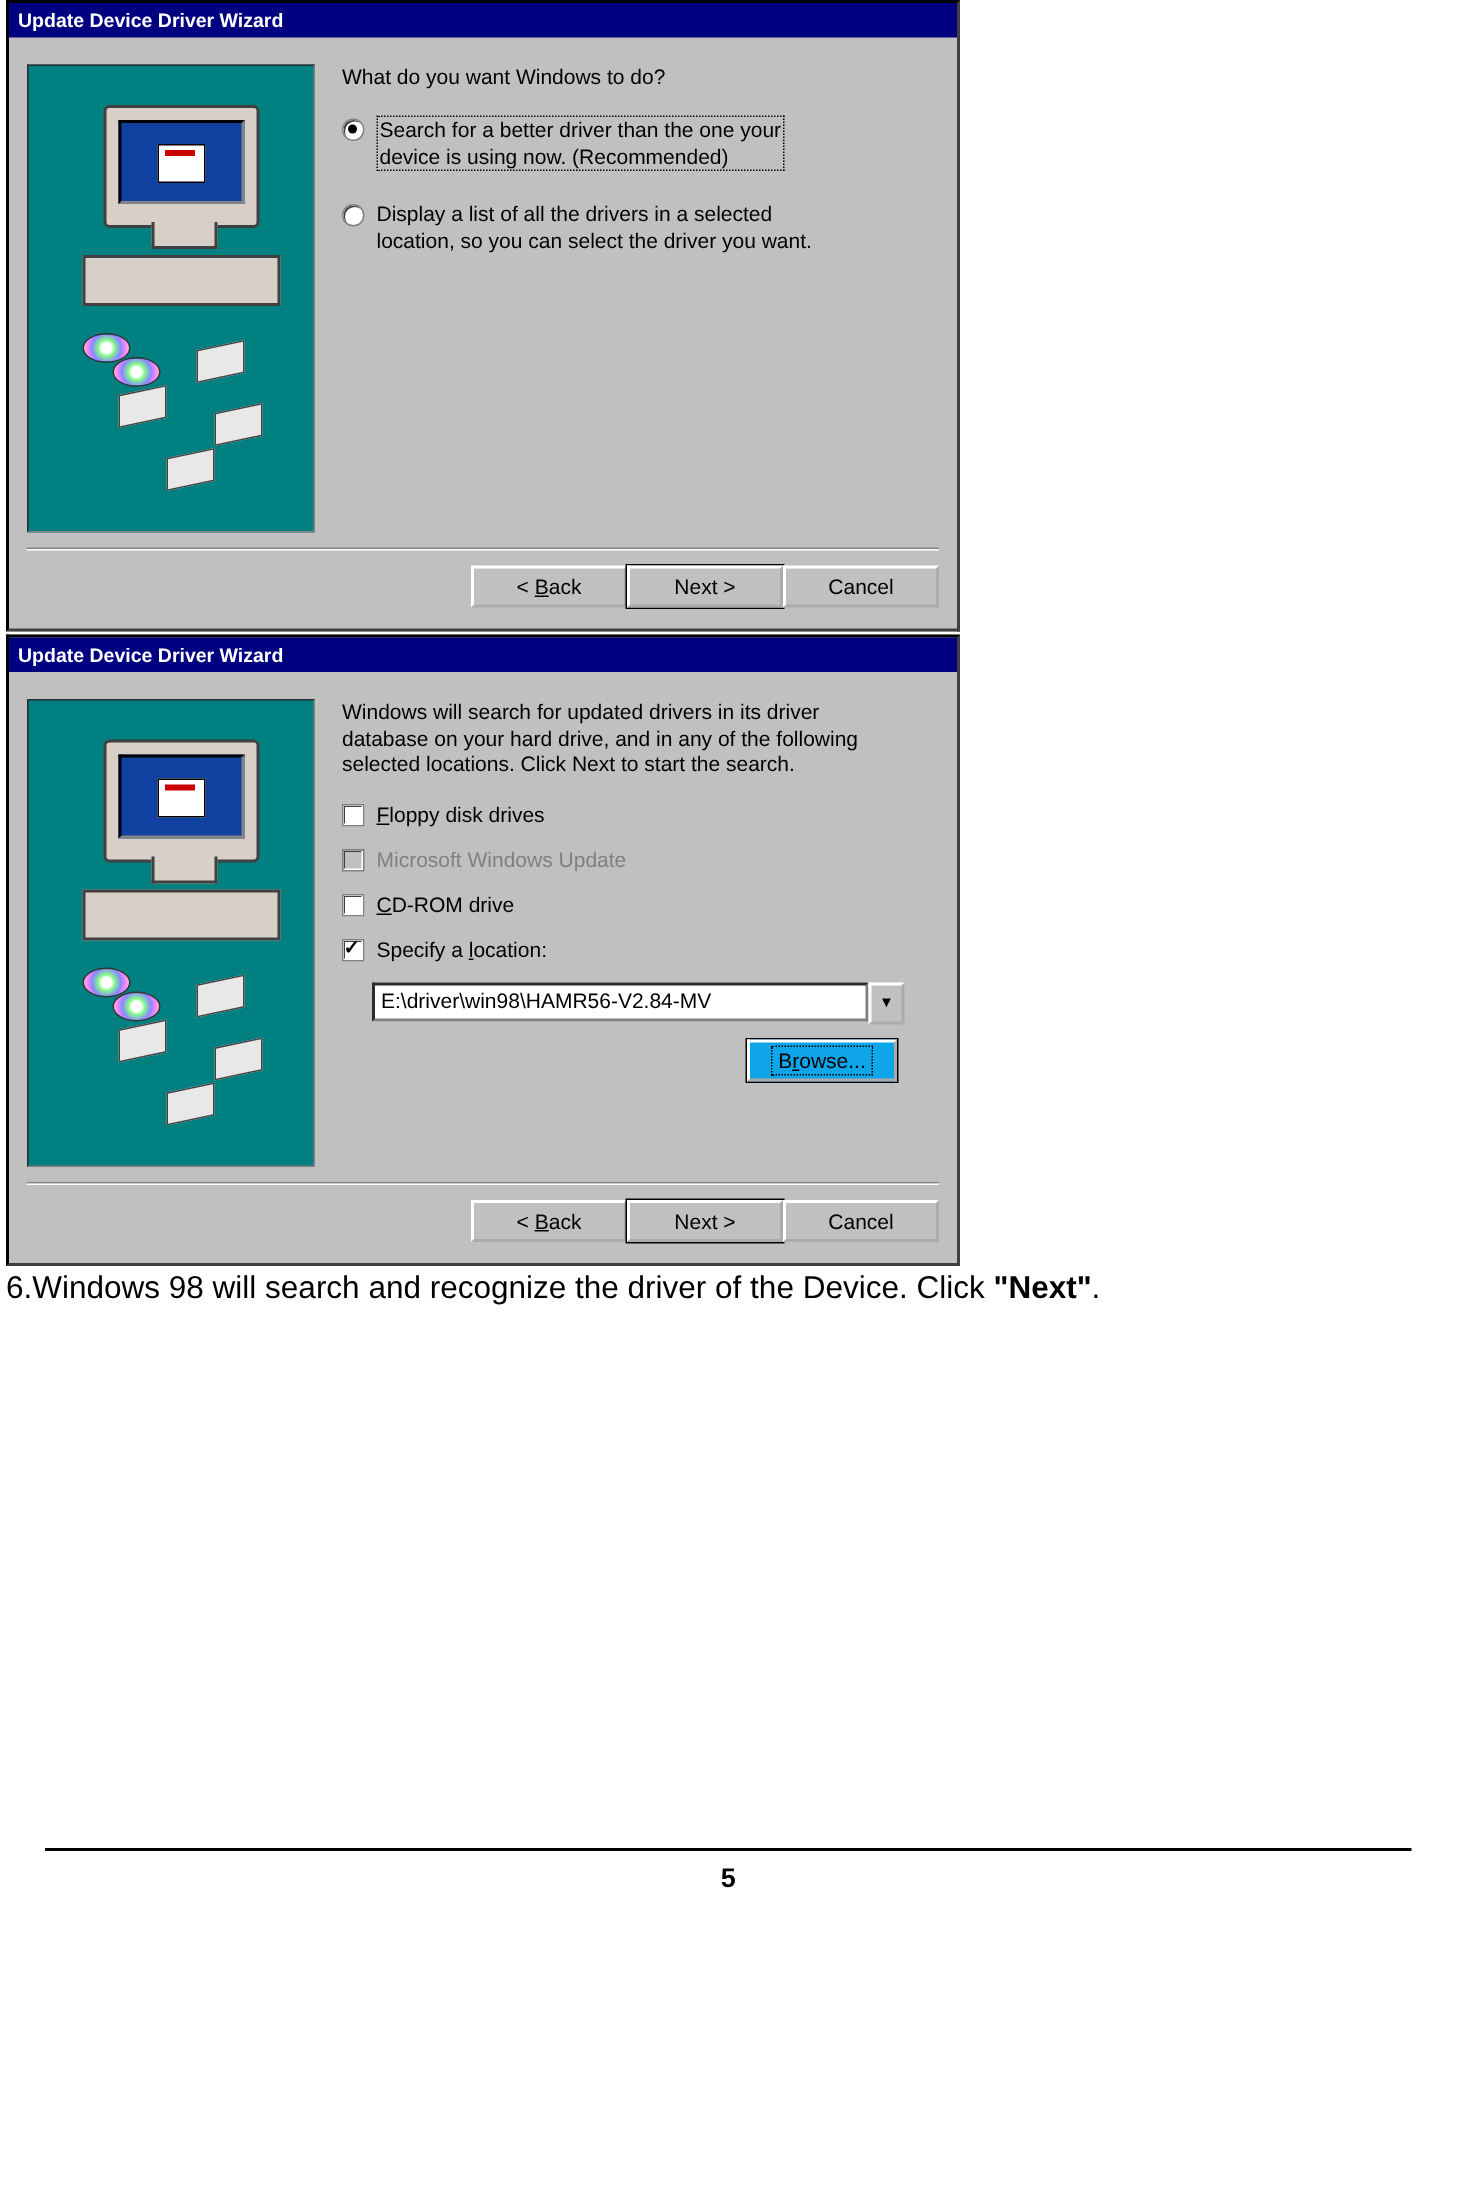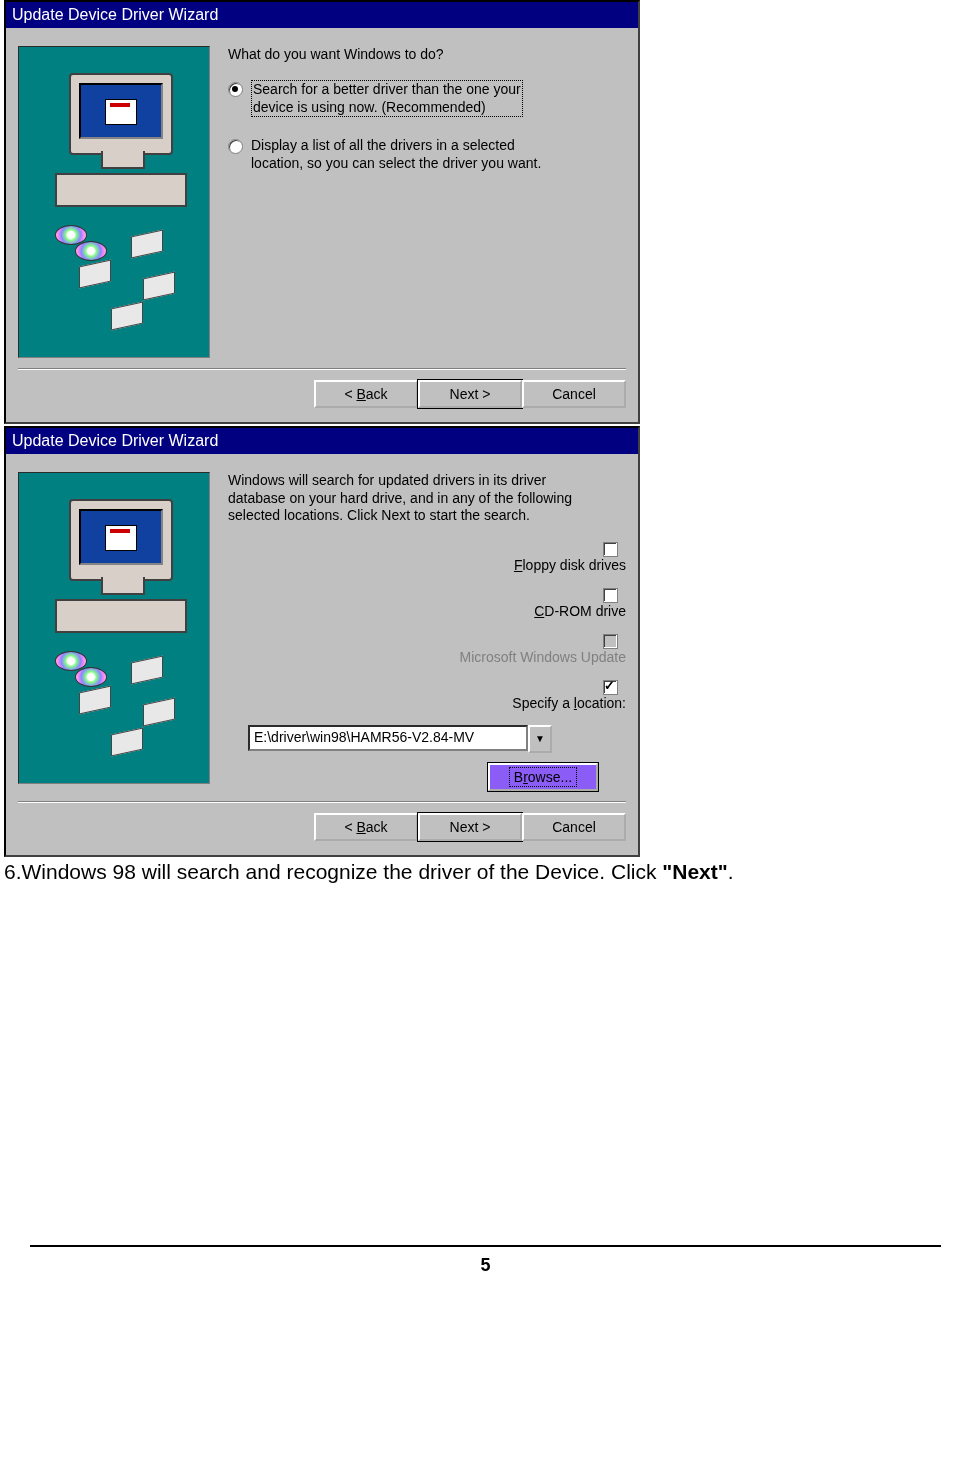--- a/index.html
+++ b/index.html
@@ -19,22 +19,22 @@
     border: 2px solid #000;
     border-right-color: #404040;
     border-bottom-color: #404040;
     background: #c0c0c0;
     margin-bottom: 2px;
   }
   .titlebar {
     background: #000080;
     color: #fff;
     font-family: "MS Sans Serif", Tahoma, sans-serif;
-    font-weight: normal;
-    font-size: 16px;
+    font-weight: bold;
+    font-size: 13px;
     padding: 4px 6px;
     letter-spacing: 0;
   }
   .dlg-body {
     display: flex;
     padding: 18px 12px 0 12px;
     font-family: "MS Sans Serif", Tahoma, sans-serif;
     font-size: 14px;
     color: #000;
   }
@@ -115,37 +115,37 @@
   }
   .checkbox {
     width: 13px; height: 13px;
     background: #fff; border: 1px solid #808080;
     box-shadow: inset -1px -1px 0 #fff, inset 1px 1px 0 #404040;
     margin: 1px 8px 0 0; flex:0 0 auto; position: relative;
   }
   .checkbox.checked::after{
     content:"✓";position:absolute;top:-3px;left:0;font-size:13px;font-weight:bold;color:#000;
   }
-  .chk-row { display:flex;align-items:flex-end;margin:0 0 14px 0;flex-direction:column; }
+  .chk-row { display:flex;align-items:flex-start;margin:0 0 14px 0; }
   .disabled { color:#808080; }
   .disabled .checkbox{background:#c0c0c0;}
   .combo {
-    display:flex;margin:4px 0 10px 20px;width:304px;
+    display:flex;margin:4px 0 10px 20px;width:355px;
   }
   .combo-input{
     flex:1;background:#fff;border:2px inset #808080;padding:2px 4px;font-size:14px;
     font-family:"MS Sans Serif",Tahoma,sans-serif;height:18px;
   }
   .combo-btn{
     width:20px;height:24px;background:#c0c0c0;border:2px outset #fff;
     display:flex;align-items:center;justify-content:center;font-size:10px;
   }
   .browse-wrap{display:flex;justify-content:flex-end;margin:0 28px 0 0;}
   .browse-btn{
-    width:110px;height:28px;background:#8b5cf6;border:2px outset #fff;
+    width:100px;height:28px;background:#0ea5e9;border:2px outset #fff;
     font-family:"MS Sans Serif",sans-serif;font-size:14px;
     box-shadow:0 0 0 1px #000;
   }
   .browse-btn .dotted{display:inline-block;border:1px dotted #000;padding:1px 4px;}
 
   hr.sep {
     border: none;
     border-top: 1px solid #808080;
     border-bottom: 1px solid #fff;
     margin: 10px 12px 0 12px;
@@ -251,27 +251,27 @@
       <div class="right-pane">
         <div style="margin-bottom:16px;line-height:1.25;">
           <span>Windows will search for updated drivers in its driver</span><br>
           <span>database on your hard drive, and in any of the following</span><br>
           <span>selected locations. Click Next to start the search.</span>
         </div>
         <div class="chk-row">
           <span class="checkbox"></span>
           <span><span class="und">F</span>loppy disk drives</span>
         </div>
+        <div class="chk-row disabled">
+          <span class="checkbox"></span>
+          <span>Microsoft Windows Update</span>
+        </div>
         <div class="chk-row">
           <span class="checkbox"></span>
           <span><span class="und">C</span>D-ROM drive</span>
-        </div>
-        <div class="chk-row disabled">
-          <span class="checkbox"></span>
-          <span>Microsoft Windows Update</span>
         </div>
         <div class="chk-row">
           <span class="checkbox checked"></span>
           <span>Specify a <span class="und">l</span>ocation:</span>
         </div>
         <div class="combo">
           <div class="combo-input">E:\driver\win98\HAMR56-V2.84-MV</div>
           <div class="combo-btn">▼</div>
         </div>
         <div class="browse-wrap">

